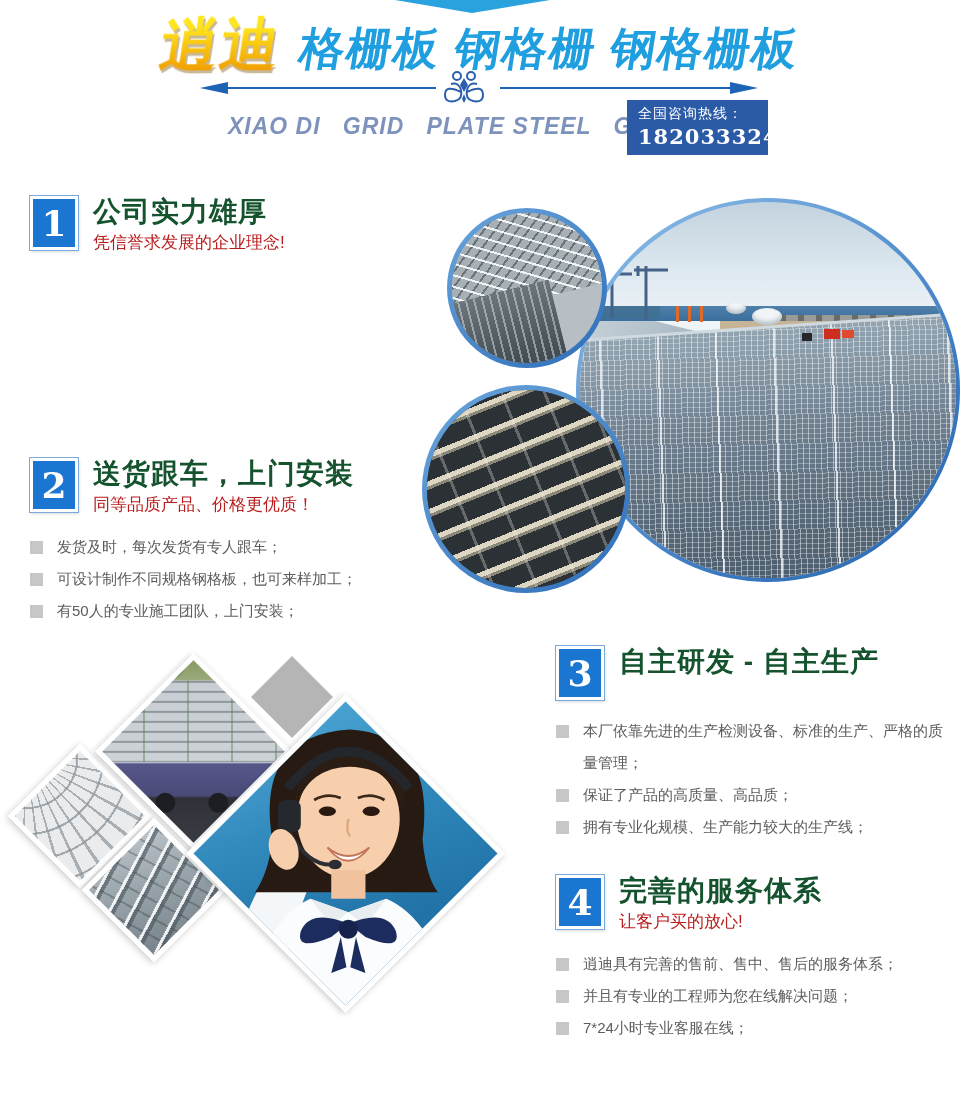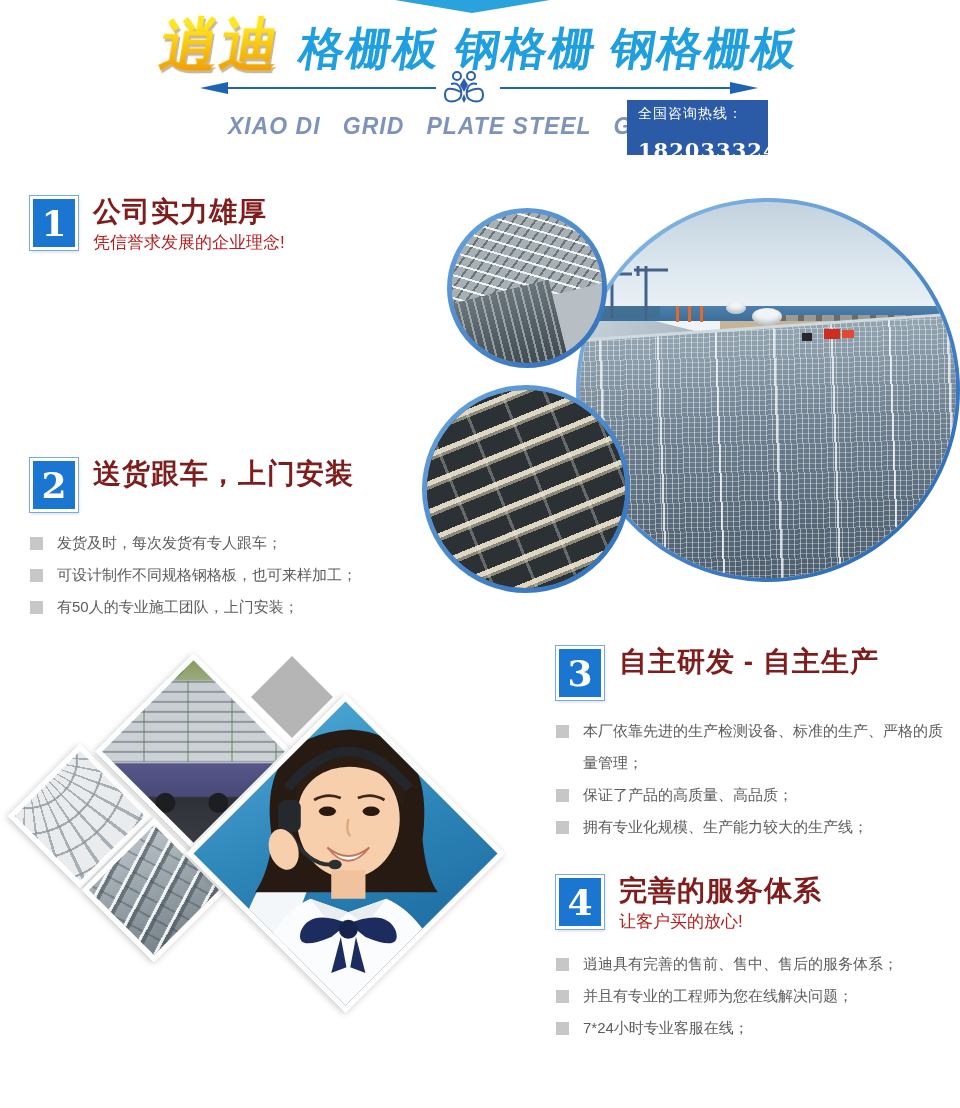--- a/index.html
+++ b/index.html
@@ -24,31 +24,31 @@
   .divider-svg { position:absolute; left:200px; top:80px; }
   .ornament { position:absolute; left:441px; top:70px; }
 
   .subtitle-en { position:absolute; left:228px; top:113px; font-size:23px; font-weight:bold;
                  font-style:italic; color:#7e93bb; letter-spacing:1px; white-space:pre; }
 
   .hotline { position:absolute; left:627px; top:100px; width:141px; height:55px;
              background:#2b5aa7; color:#fff; box-sizing:border-box; padding:5px 0 0 11px; }
   .hotline-label { font-size:14px; letter-spacing:1px; }
   .hotline-number { font-family:"DejaVu Serif", serif; font-weight:bold; font-size:21px;
-                    letter-spacing:1px; margin-top:15px; }
+                    letter-spacing:1px; margin-top:1px; }
 
   
   .section { position:absolute; }
   .sec-head { display:flex; align-items:flex-start; }
   .num-box { width:42px; height:48px; background:#1b76d1; border:3px solid #fff;
              box-shadow:0 0 0 1px #79a9dd, 1px 2px 3px rgba(0,0,0,.15);
              color:#fff; font-family:"DejaVu Serif", serif; font-weight:bold; font-size:36px;
              display:flex; align-items:center; justify-content:center; flex:0 0 auto; }
   .sec-titles { margin-left:15px; padding-top:1px; }
-  .sec-title { font-size:28px; font-weight:bold; color:#7f1d1d; letter-spacing:1px; line-height:30px; }
+  .sec-title { font-size:28px; font-weight:bold; color:#14532d; letter-spacing:1px; line-height:30px; }
   .sec-sub { font-size:17px; color:#b91c1c; margin-top:4px; }
   .bullets { margin:15px 0 0 0; padding:0; }
   .bullets li { list-style:none; position:relative; padding-left:27px; font-size:15px;
                 line-height:32px; color:#5c5c5c; }
   .bullets li::before { content:""; position:absolute; left:0; top:10px; width:13px; height:13px;
                         background:#c7c7c7; }
   .sec-1 { left:30px; top:196px; } .sec-1 .bullets { width:408px; }
   .sec-2 { left:30px; top:458px; } .sec-2 .bullets { width:408px; }
   .sec-3 { left:556px; top:646px; } .sec-3 .bullets { width:392px; }
   .sec-4 { left:556px; top:875px; } .sec-4 .bullets { width:392px; }
@@ -281,20 +281,21 @@
         <div class="sec-sub">凭信誉求发展的企业理念!</div>
       </div>
     </div>
   </div>
 
   <div class="section sec-2">
     <div class="sec-head">
       <div class="num-box">2</div>
       <div class="sec-titles">
         <div class="sec-title">送货跟车，上门安装</div>
+        <div class="sec-sub">同等品质产品、价格更优质！</div>
       </div>
     </div>
     <ul class="bullets">
       <li>发货及时，每次发货有专人跟车；</li>
       <li>可设计制作不同规格钢格板，也可来样加工；</li>
       <li>有50人的专业施工团队，上门安装；</li>
     </ul>
   </div>
 
   <div class="section sec-3">

